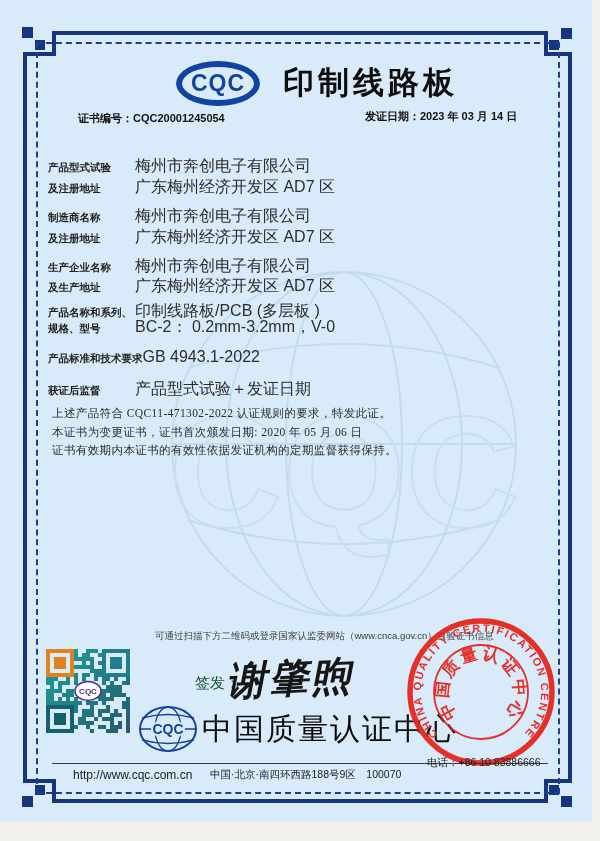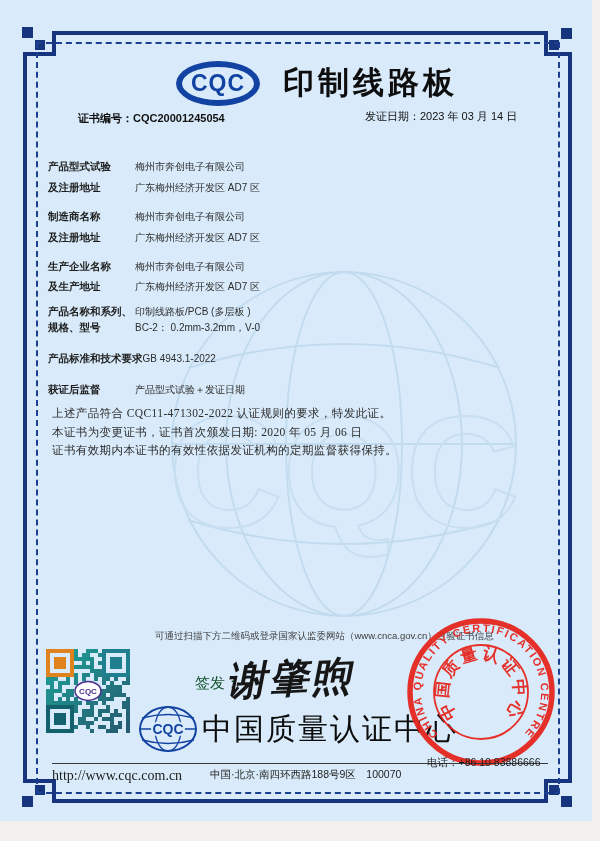--- a/index.html
+++ b/index.html
@@ -28,26 +28,26 @@
     border:6px solid #1243a3;border-radius:50%;
     display:flex;align-items:center;justify-content:center;
     color:#1243a3;font-weight:bold;font-size:23px;letter-spacing:1px;
     background:transparent;box-sizing:border-box;
   }
   .cert-title{
     position:absolute;left:283px;top:62px;
     font-size:31px;font-weight:bold;color:#0d0d0d;letter-spacing:4px;white-space:nowrap;
   }
   .cert-no{position:absolute;left:78px;top:111px;font-size:11px;font-weight:bold;color:#111;white-space:nowrap;}
-  .dates{position:absolute;left:365px;top:109px;font-size:11px;font-weight:normal;color:#111;line-height:15px;white-space:nowrap;}
+  .dates{position:absolute;left:365px;top:109px;font-size:11px;font-weight:bold;color:#111;line-height:15px;white-space:nowrap;}
 
   
   .frow{position:absolute;left:48px;white-space:nowrap;}
   .flabel{display:inline-block;min-width:87px;font-size:10.5px;font-weight:bold;color:#1e1e1e;vertical-align:baseline;}
-  .fvalue{font-size:10px;color:#2d2d2d;}
+  .fvalue{font-size:16px;color:#2d2d2d;}
 
   
   .statements{
     position:absolute;left:52px;top:404px;width:430px;
     font-family:"Liberation Serif",serif;font-size:11.5px;line-height:18.5px;
     color:#2b2b2b;letter-spacing:.4px;
   }
 
   
   .verify-note{position:absolute;left:155px;top:630px;font-size:9.5px;color:#3d3d3d;white-space:nowrap;}
@@ -60,21 +60,21 @@
   }
   .org-logo{position:absolute;left:138px;top:705px;width:60px;height:48px;}
   .org-name{
     position:absolute;left:202px;top:709px;font-size:30px;color:#0c0c0c;
     letter-spacing:2px;white-space:nowrap;font-weight:500;
   }
   .stamp{position:absolute;left:404px;top:615px;width:154px;height:154px;opacity:.95;}
 
   
   .footer-rule{position:absolute;left:52px;top:763px;width:496px;height:1px;background:#3a3a3a;}
-  .footer-web{position:absolute;left:52px;top:768px;font-family:Liberation Serif, serif;font-size:14px;color:#1c1c1c;}
+  .footer-web{position:absolute;left:73px;top:768px;font-family:Liberation Sans, sans-serif;font-size:12px;color:#1c1c1c;}
   .footer-addr{position:absolute;left:210px;top:768px;font-size:10.5px;color:#1c1c1c;white-space:nowrap;text-align:center;}
   .footer-phone{position:absolute;left:427px;top:756px;font-size:10.5px;color:#1c1c1c;white-space:nowrap;}
 </style>
 </head>
 <body>
 
 <div class="paper">
 
   <svg class="watermark" viewBox="0 0 372 372">
     <g fill="none" stroke="#bfd9ee" stroke-width="2">

